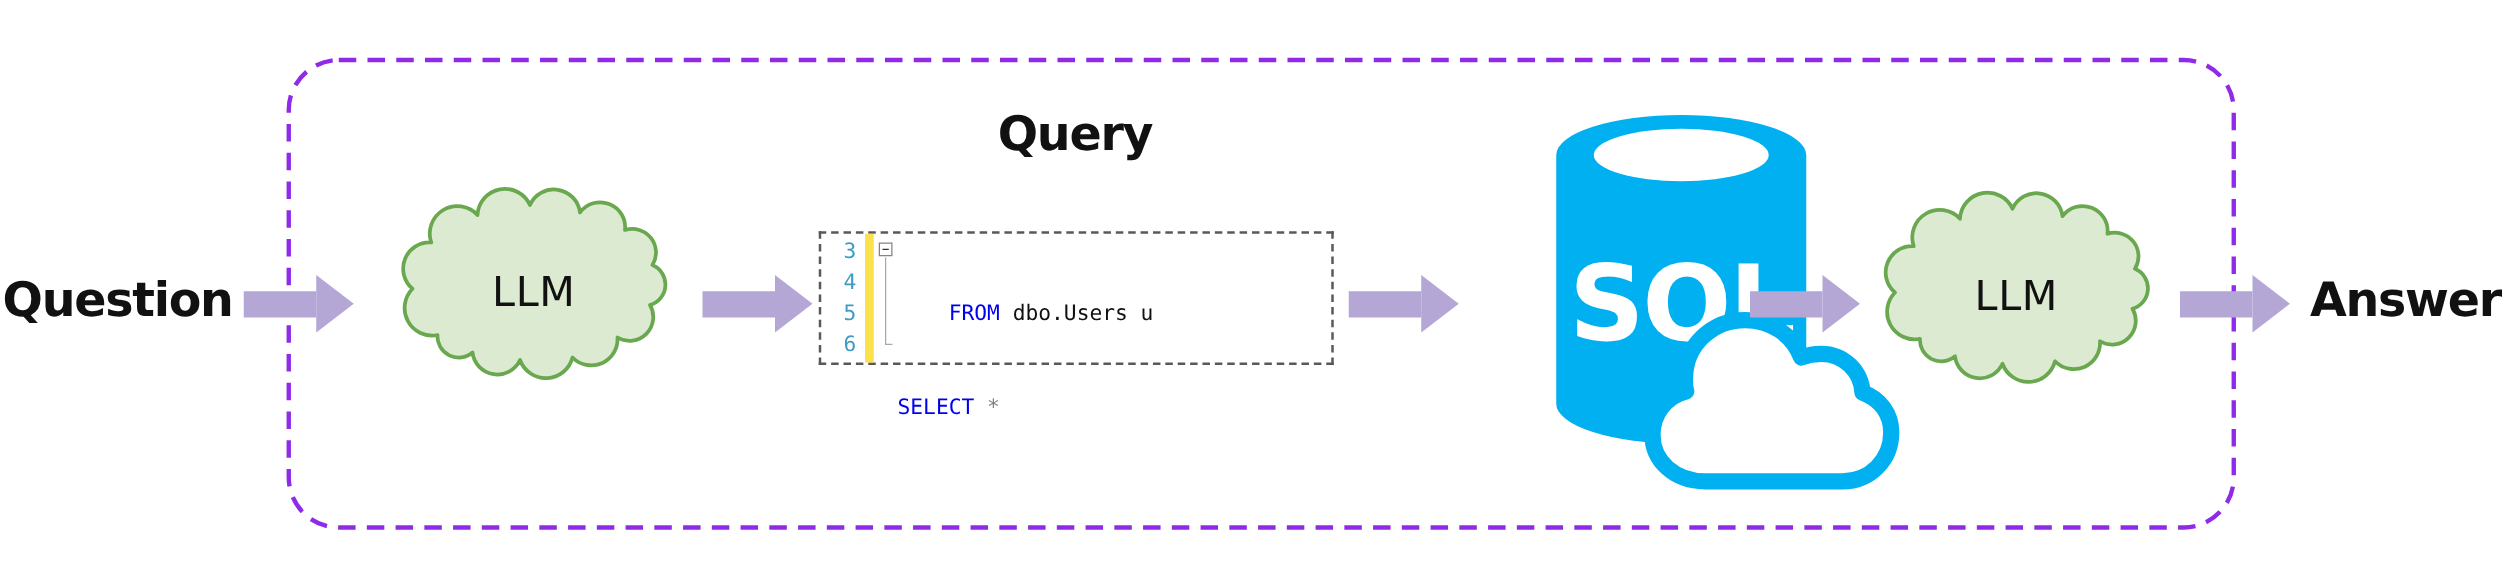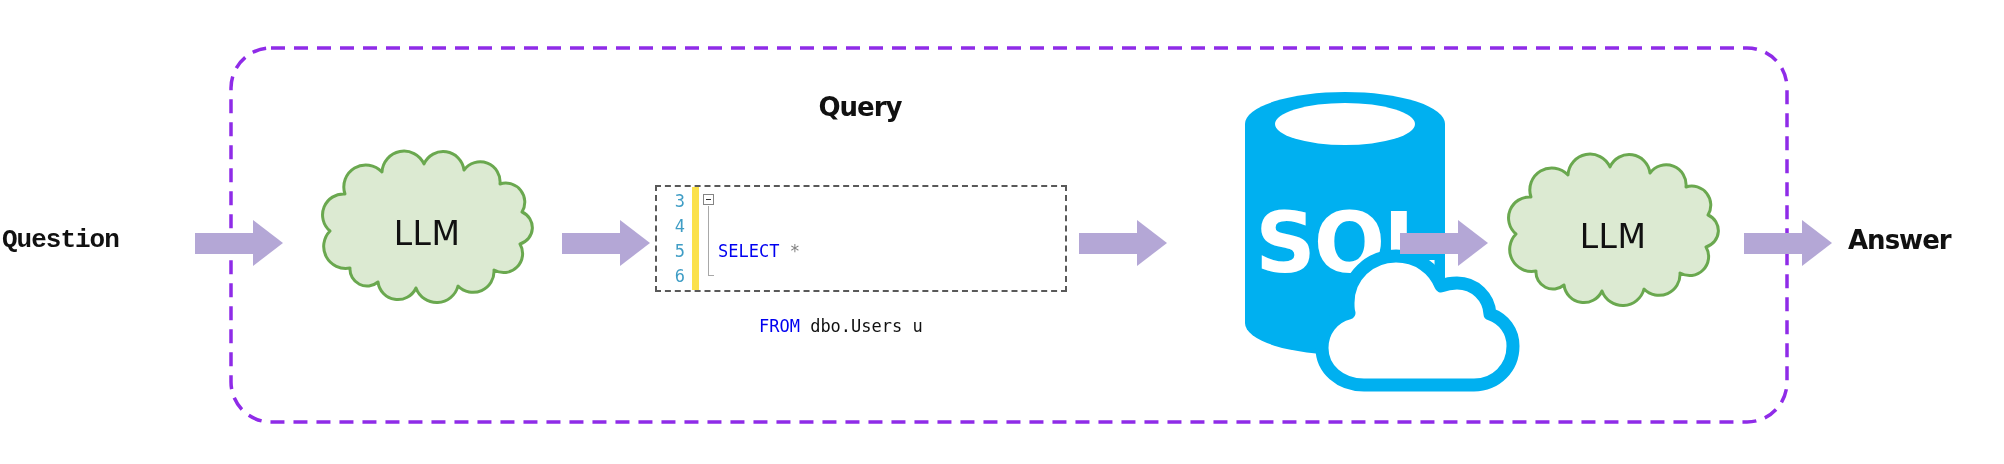--- a/index.html
+++ b/index.html
@@ -3,22 +3,22 @@
 <meta charset="utf-8">
 <style>
   * { margin:0; padding:0; box-sizing:border-box; }
   body { background:#ffffff; font-family:"DejaVu Sans", sans-serif; }
   .canvas { position:relative; width:2004px; height:464px; background:#ffffff; overflow:hidden; }
 
   
   .boundary-svg { position:absolute; left:228px; top:45px; }
 
   
-  .big-label { position:absolute; font-weight:700; font-size:26px; letter-spacing:-1px; color:#111111; line-height:46px; }
-  .question-label { left:2px; top:217px; width:180px;font-family:Liberation Mono, monospace; }
+  .big-label { position:absolute; font-weight:700; font-size:38px; letter-spacing:-1px; color:#111111; line-height:46px; }
+  .question-label { left:2px; top:217px; width:180px; }
   .answer-label { left:1848px; top:217px; width:160px; }
   .query-label { left:735px; top:84px; width:250px; text-align:center; }
 
   
   .arrow { position:absolute; display:flex; align-items:center; width:88px; height:46px; }
   .arrow-shaft { width:58px; height:21px; background:#b4a7d6; }
   .arrow-head { width:0; height:0; border-top:23px solid transparent; border-bottom:23px solid transparent; border-left:30px solid #b4a7d6; }
   .arrow-1 { left:195px; top:220px; }
   .arrow-2 { left:562px; top:220px; }
   .arrow-3 { left:1079px; top:220px; }
@@ -94,22 +94,22 @@
       <div>6</div>
     </div>
     <div class="change-bar"></div>
     <div class="fold-col">
       <div class="fold-box">
         <div class="fold-minus"></div>
       </div>
       <div class="fold-guide"></div>
     </div>
     <div class="code-lines">
+      <div class="code-line"><span class="tok-plain">    </span><span class="tok-kw">FROM</span><span class="tok-plain"> dbo.Users u</span></div>
       <div class="code-line"><span class="tok-kw">SELECT</span><span class="tok-op"> *</span></div>
-      <div class="code-line"><span class="tok-plain">    </span><span class="tok-kw">FROM</span><span class="tok-plain"> dbo.Users u</span></div>
       
     </div>
   </div>
 
   <div class="arrow arrow-3">
     <div class="arrow-shaft"></div>
     <div class="arrow-head"></div>
   </div>
 
   <div class="sql-icon">

